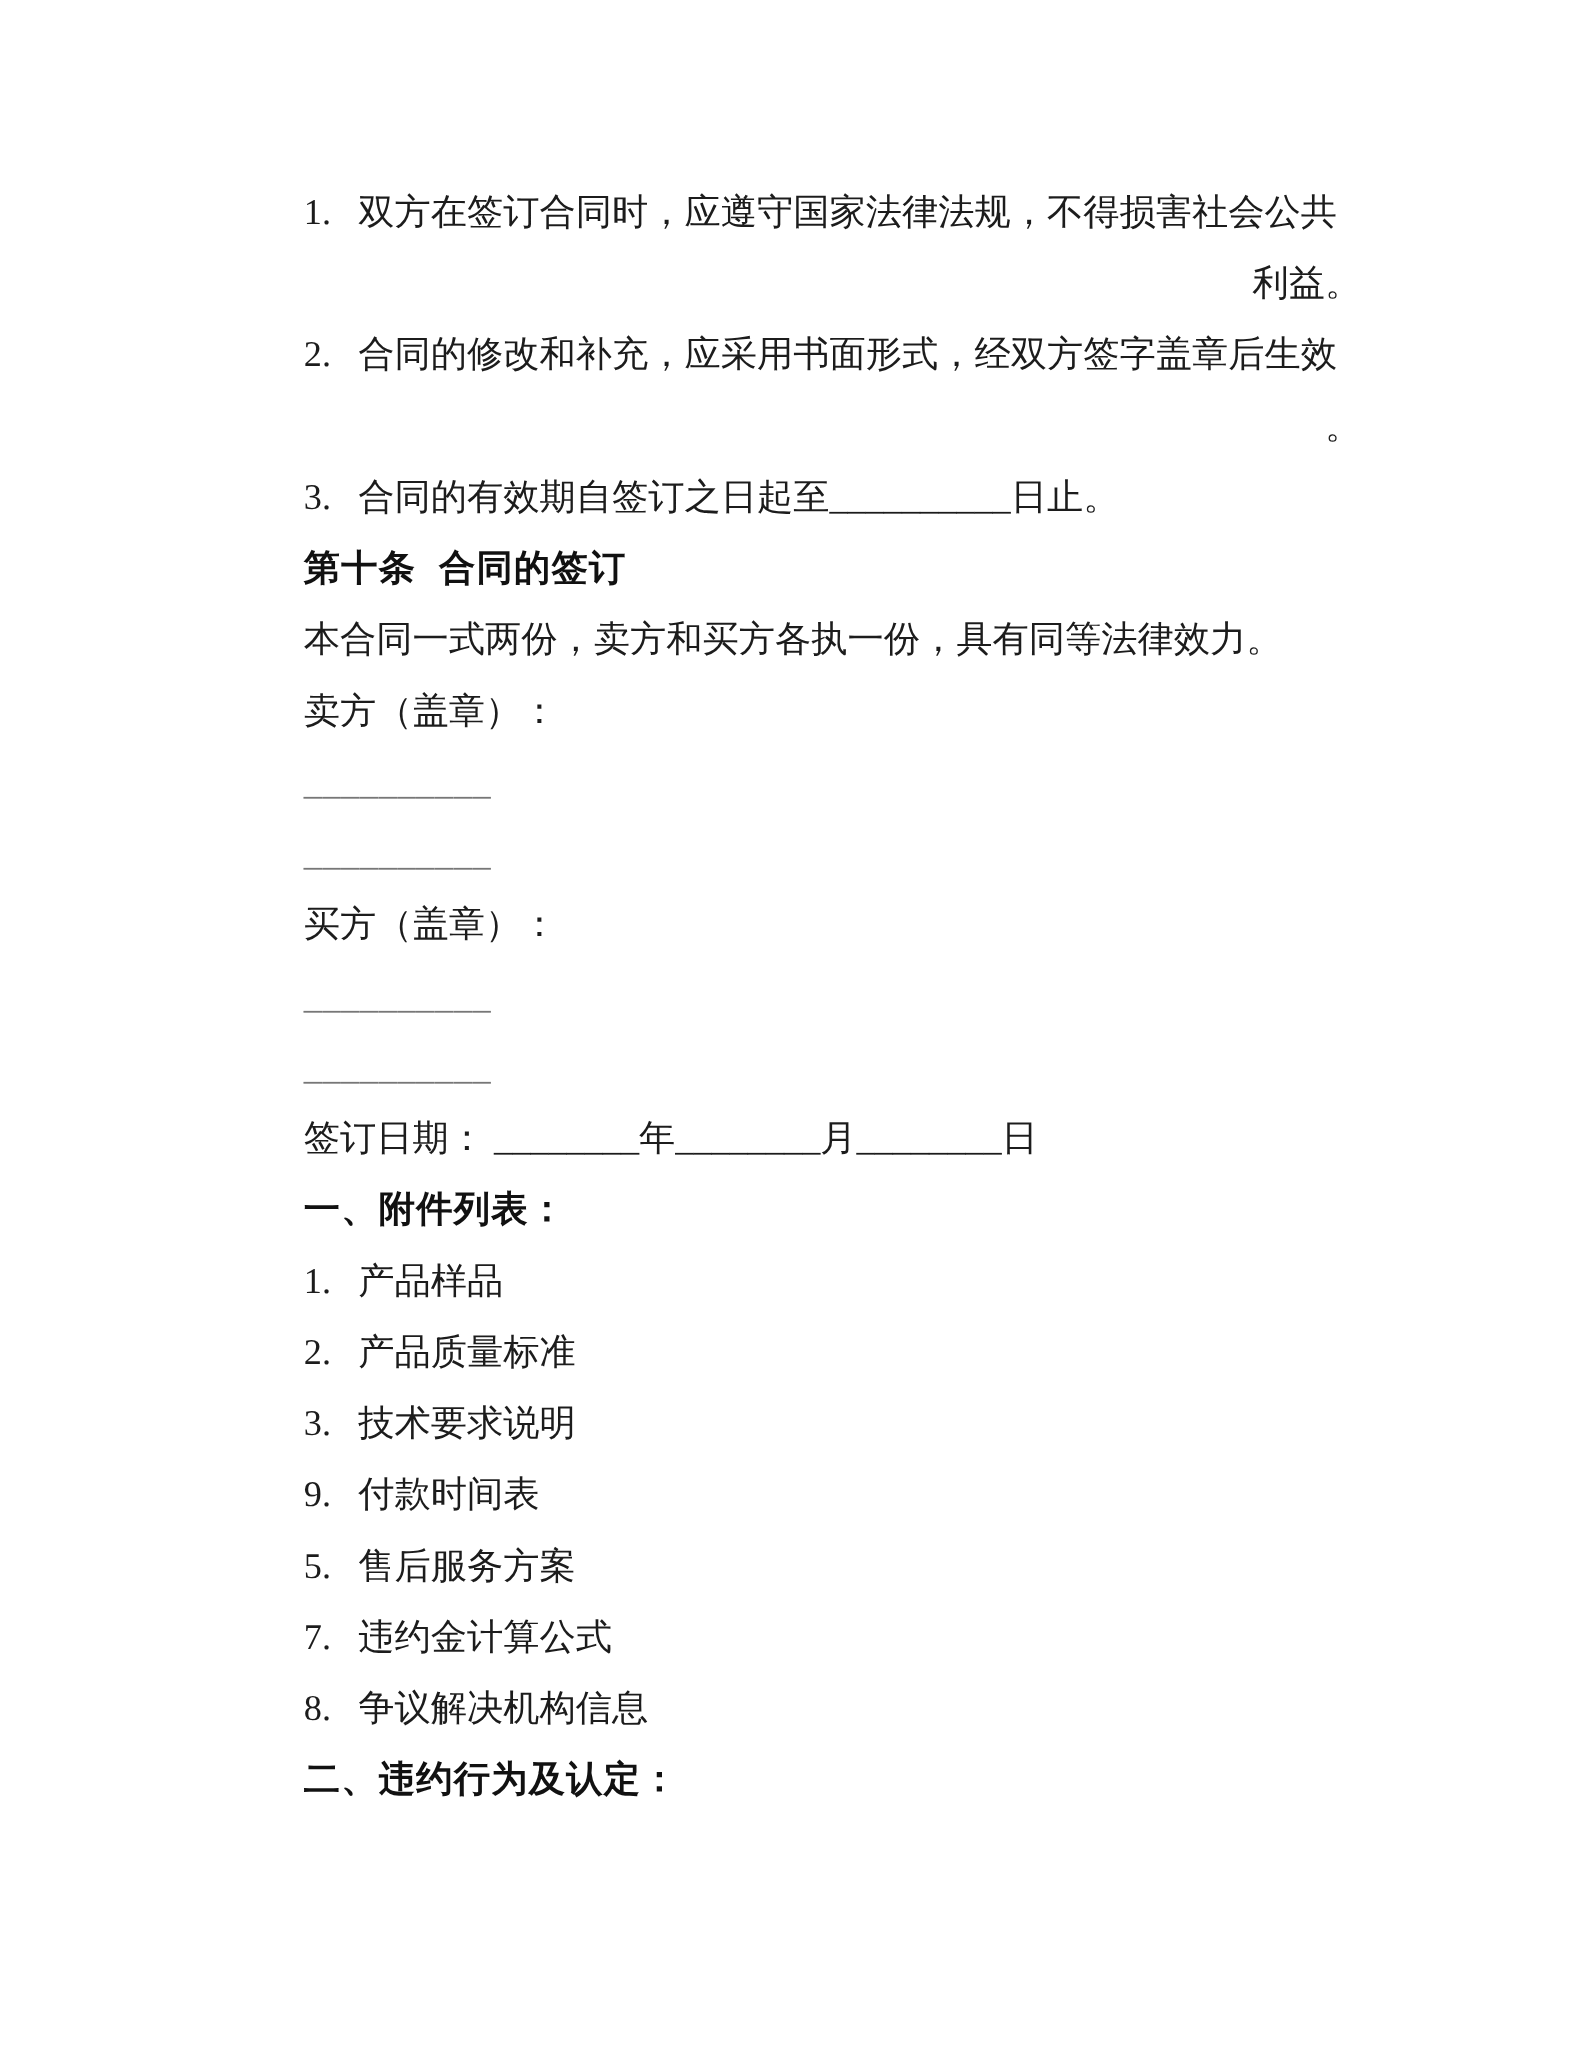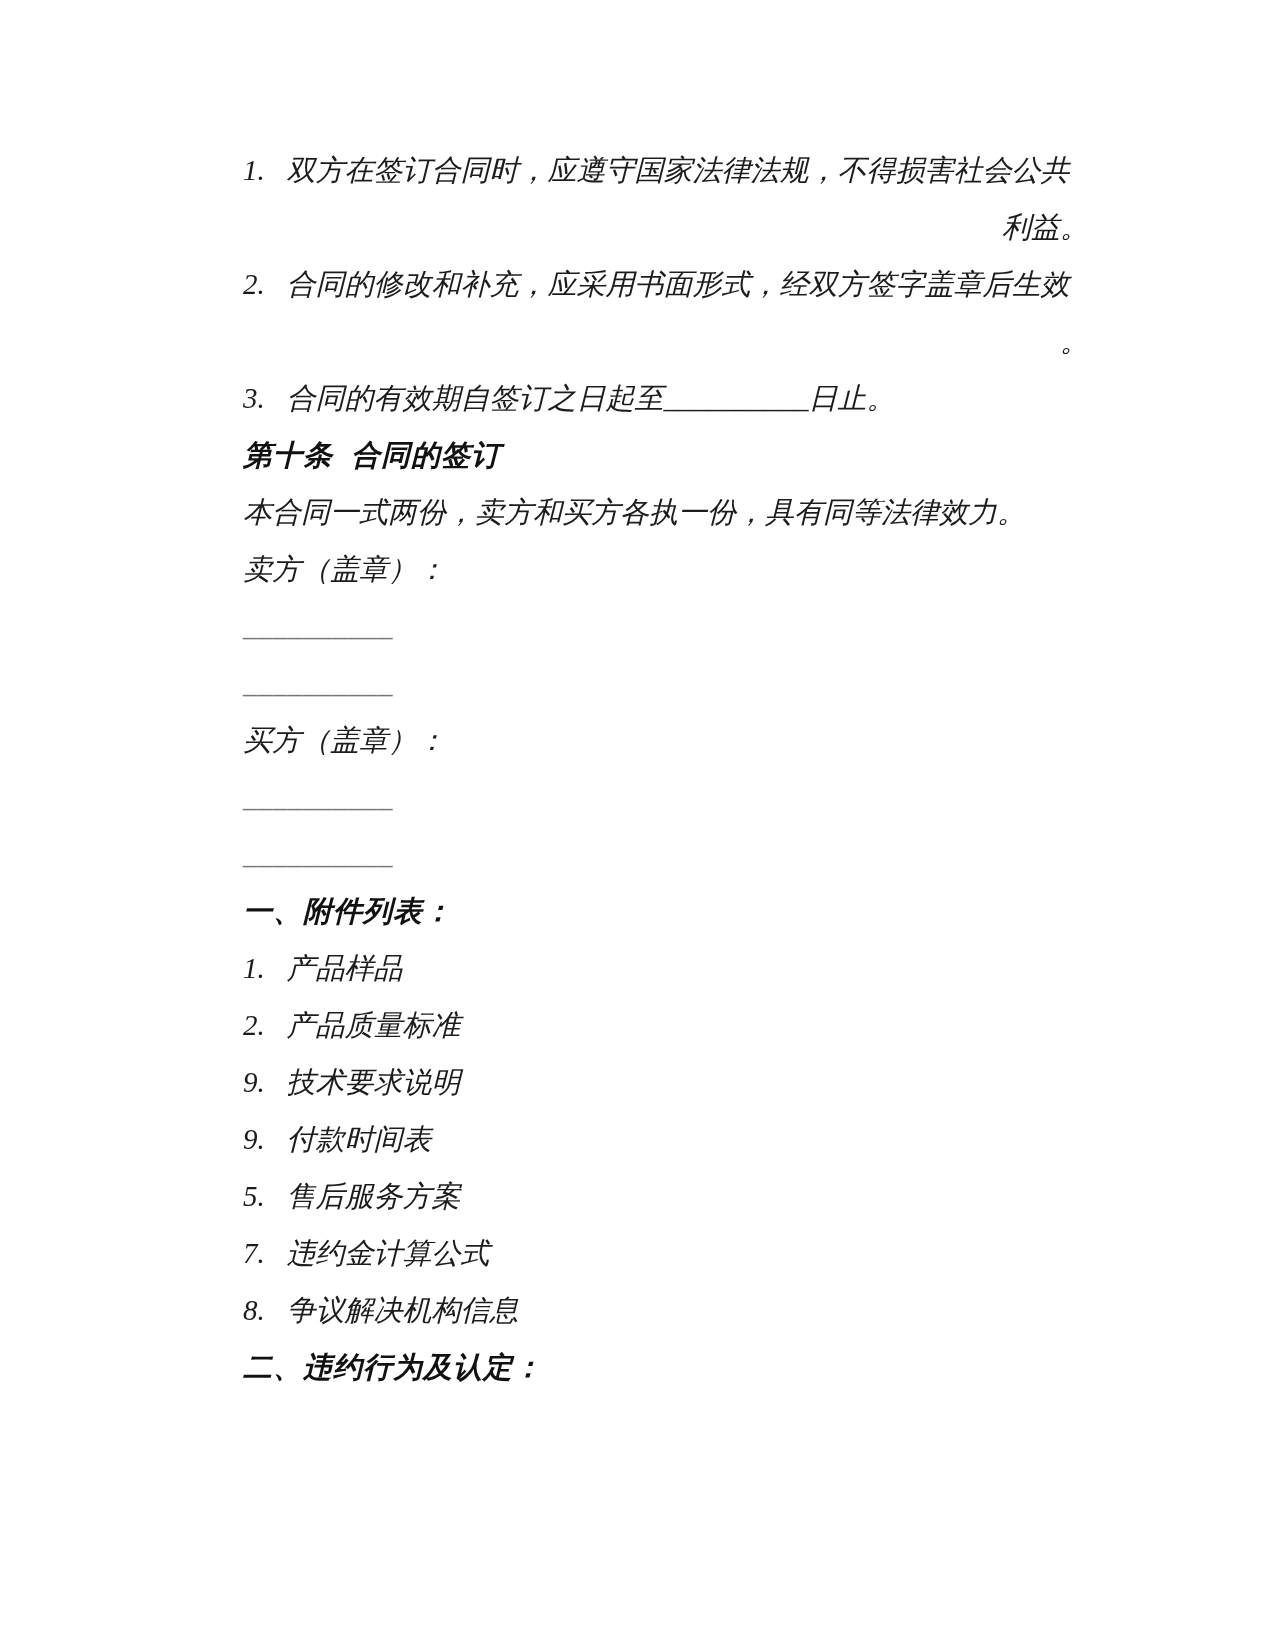--- a/index.html
+++ b/index.html
@@ -5,21 +5,20 @@
   html, body { margin: 0; padding: 0; background: #e8e8e8; }
   .page {
     position: relative;
     width: 1275px;
     height: 1650px;
     margin: 0 auto;
     background: #ffffff;
     overflow: hidden;
     font-family: "Liberation Serif", "DejaVu Serif", serif;
     color: #1c1c1c;
-    font-style: italic;
   }
   .doc {
     position: absolute;
     left: 186px;
     top: 142px;
     width: 903px;
   }
   .line {
     height: 57px;
     line-height: 57px;
@@ -53,23 +52,24 @@
       <div class="line flush">。</div>
       <div class="line indent">3.   合同的有效期自签订之日起至__________日止。</div>
       <div class="line heading">第十条  合同的签订</div>
       <div class="line indent">本合同一式两份，卖方和买方各执一份，具有同等法律效力。</div>
       <div class="line indent">卖方（盖章）：</div>
       <div class="line blank">__________</div>
       <div class="line blank">__________</div>
       <div class="line indent">买方（盖章）：</div>
       <div class="line blank">__________</div>
       <div class="line blank">__________</div>
+      <div class="line indent">签订日期： ________年________月________日</div>
       <div class="line heading">一、附件列表：</div>
       <div class="line indent">1.   产品样品</div>
       <div class="line indent">2.   产品质量标准</div>
-      <div class="line indent">9.   技术要求说明</div>
+      <div class="line indent">3.   技术要求说明</div>
       <div class="line indent">9.   付款时间表</div>
       <div class="line indent">5.   售后服务方案</div>
       <div class="line indent">7.   违约金计算公式</div>
       <div class="line indent">8.   争议解决机构信息</div>
       <div class="line heading">二、违约行为及认定：</div>
     </div>
 </div>
 
 </body></html>

